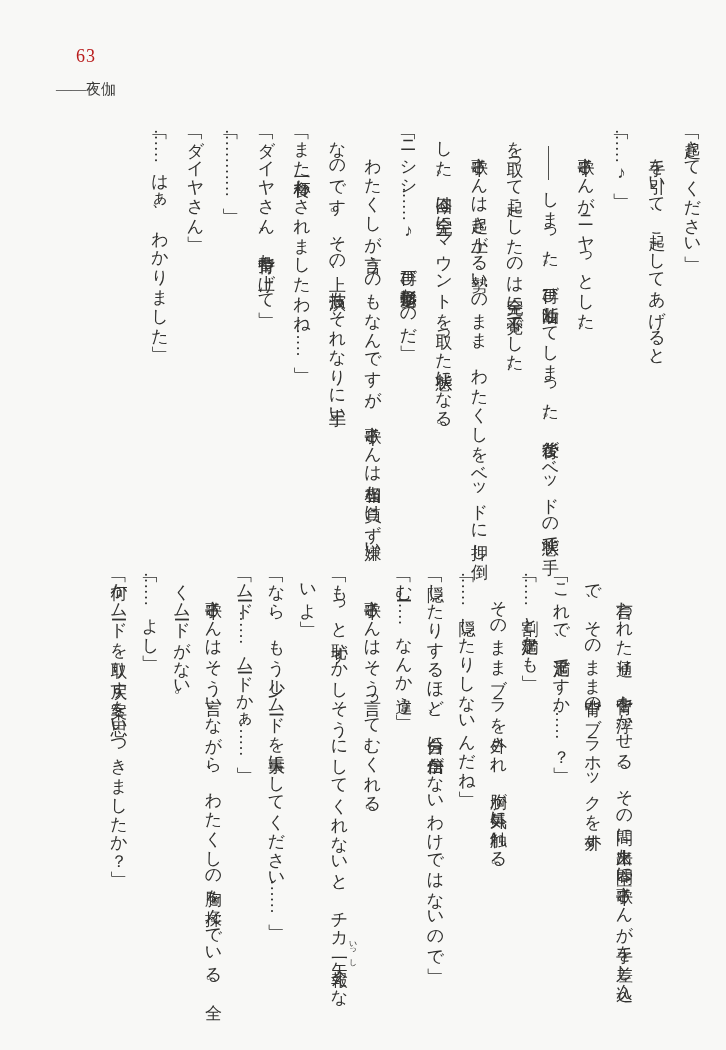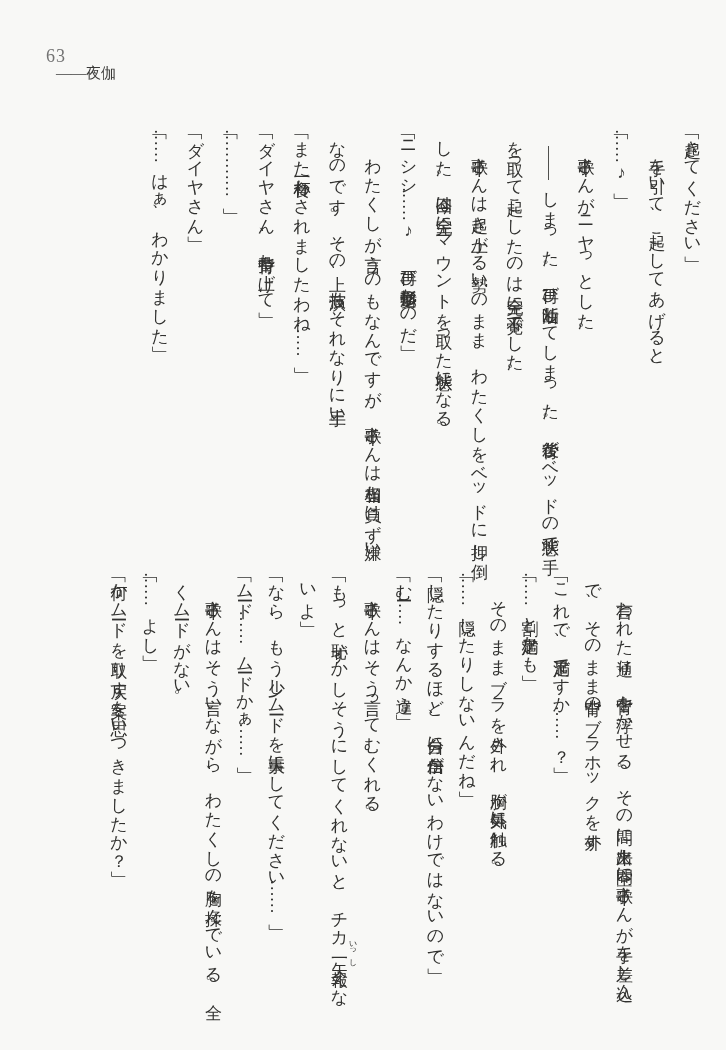--- a/index.html
+++ b/index.html
@@ -6,26 +6,26 @@
   .page {
     position:relative;
     width:726px; height:1050px;
     margin:0 auto;
     background:#f8f8f6;
     overflow:hidden;
     font-family:"Liberation Serif","DejaVu Serif",serif;
     color:#31312f;
   }
   .page-number {
-    position:absolute; left:46px; top:46px;
+    position:absolute; left:76px; top:46px;
     font-size:18px; letter-spacing:1px;
-    color:#737373;
+    color:#b91c1c;
   }
   .chapter-title {
-    position:absolute; left:56px; top:64px;
+    position:absolute; left:56px; top:80px;
     font-size:15px;
     color:#3a3a38;
   }
   .vtext {
     position:absolute;
     writing-mode:vertical-rl;
     -webkit-writing-mode:vertical-rl;
     font-size:17px;
     letter-spacing:0;
     color:#31312f;

